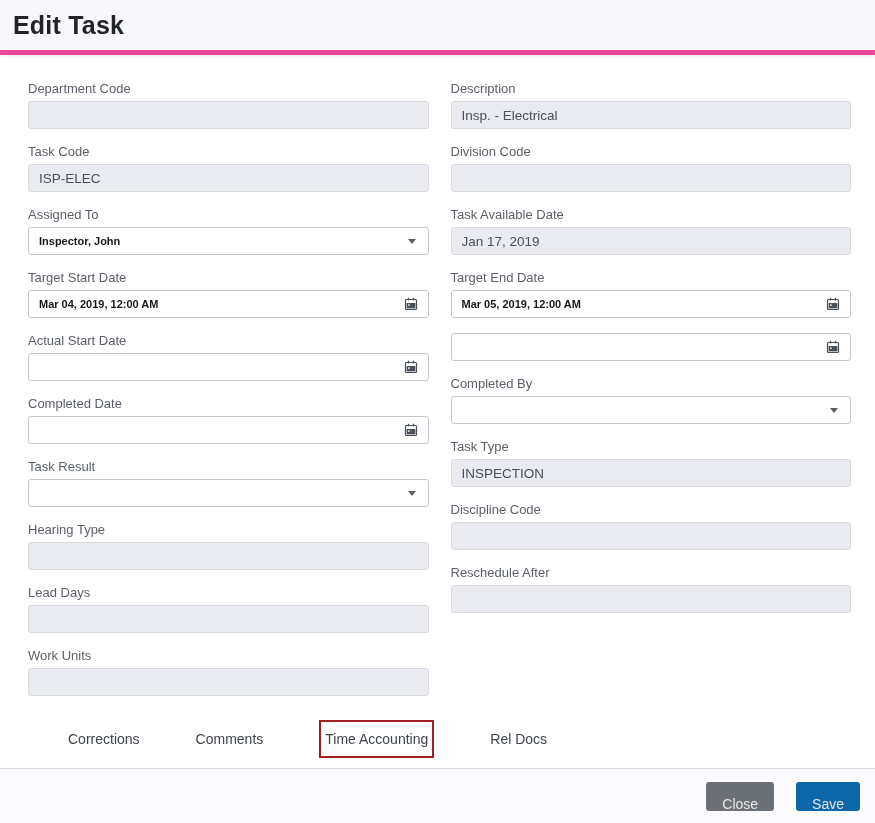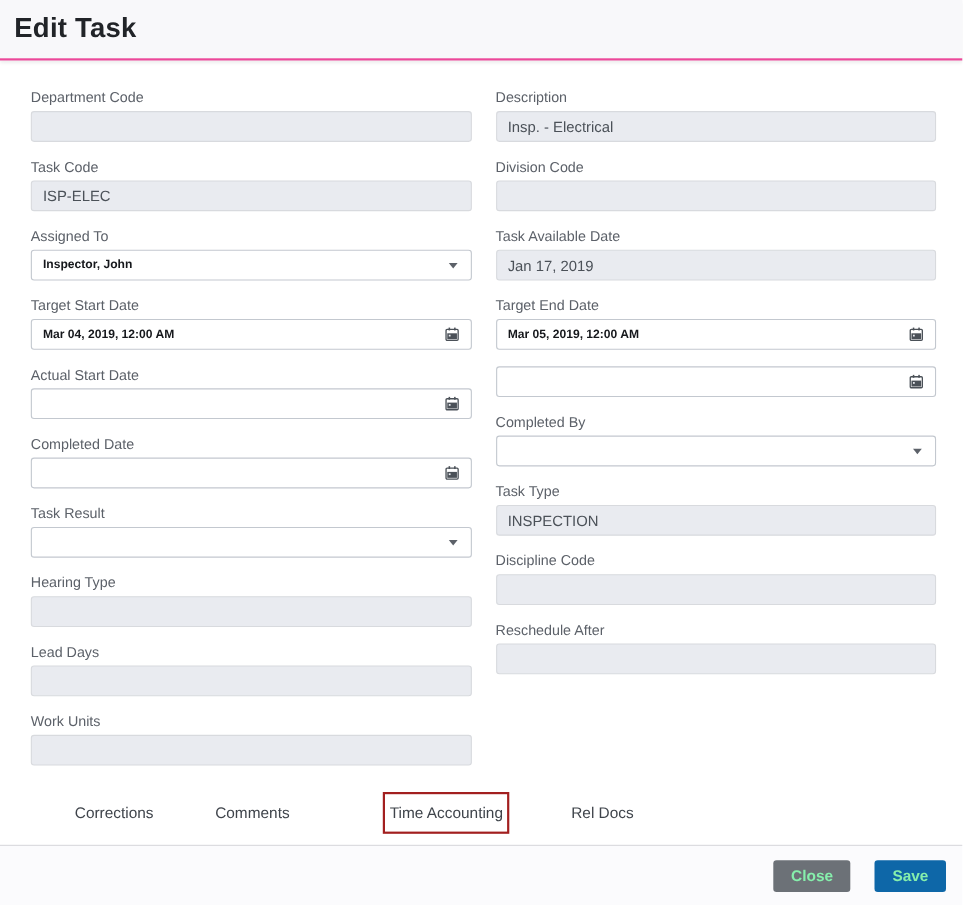--- a/index.html
+++ b/index.html
@@ -9,21 +9,21 @@
     width: 875px; height: 823px;
     overflow: hidden;
     color: #23262b;
   }
   .page { width: 875px; height: 823px; display: flex; flex-direction: column; }
 
   
   .hdr {
     height: 55px; flex: 0 0 55px;
     background: #f8f8fa;
-    border-bottom: 2px solid #ec4899;
+    border-bottom: 5px solid #ec4899;
     box-shadow: 0 2px 3px rgba(0,0,0,0.07);
     display: flex; align-items: center;
     padding-left: 13px;
     position: relative; z-index: 2;
   }
   .hdr h1 { font-size: 25px; font-weight: 700; color: #212428; letter-spacing: 0.2px; }
 
   
   .content { flex: 1 1 auto; padding: 26px 24px 0 28px; overflow: hidden; }
   .cols { display: flex; gap: 22px; }
@@ -74,39 +74,38 @@
     display: flex; align-items: center;
     padding-left: 40px;
     gap: 56px;
     margin-top: 13px;
     height: 30px;
   }
   .tab { font-size: 14px; color: #3f444b; cursor: pointer; line-height: 18px; }
   .tab.highlighted {
     border: 2px solid var(--highlight-border, #a21f1f);
     padding: 8px 4px;
-    margin-left: 29px;
   }
 
   
   .ftr {
     flex: 0 0 55px; height: 55px;
     border-top: 1px solid #d9d9dd;
     background: #fbfbfd;
     display: flex; align-items: center; justify-content: flex-end;
     gap: 22px;
     padding-right: 15px;
     margin-top: auto;
   }
   .btn {
     border: none; border-radius: 3px;
-    height: 29px; padding: 0 16px;
+    height: 29px; padding: 8px 16px;
     font-family: "Liberation Sans", sans-serif;
-    font-size: 14px; font-weight: 700;
-    color: #86efac; cursor: pointer;
+    font-size: 14px; font-weight: 400;
+    color: #e5e5e5; cursor: pointer;
     line-height: 28px;
   }
   .btn-close { background: var(--close-button, #6c7177); }
   .btn-save  { background: var(--save-button, #0e67a8); }
 </style>
 </head>
 <body>
 
 <div class="page">
 

